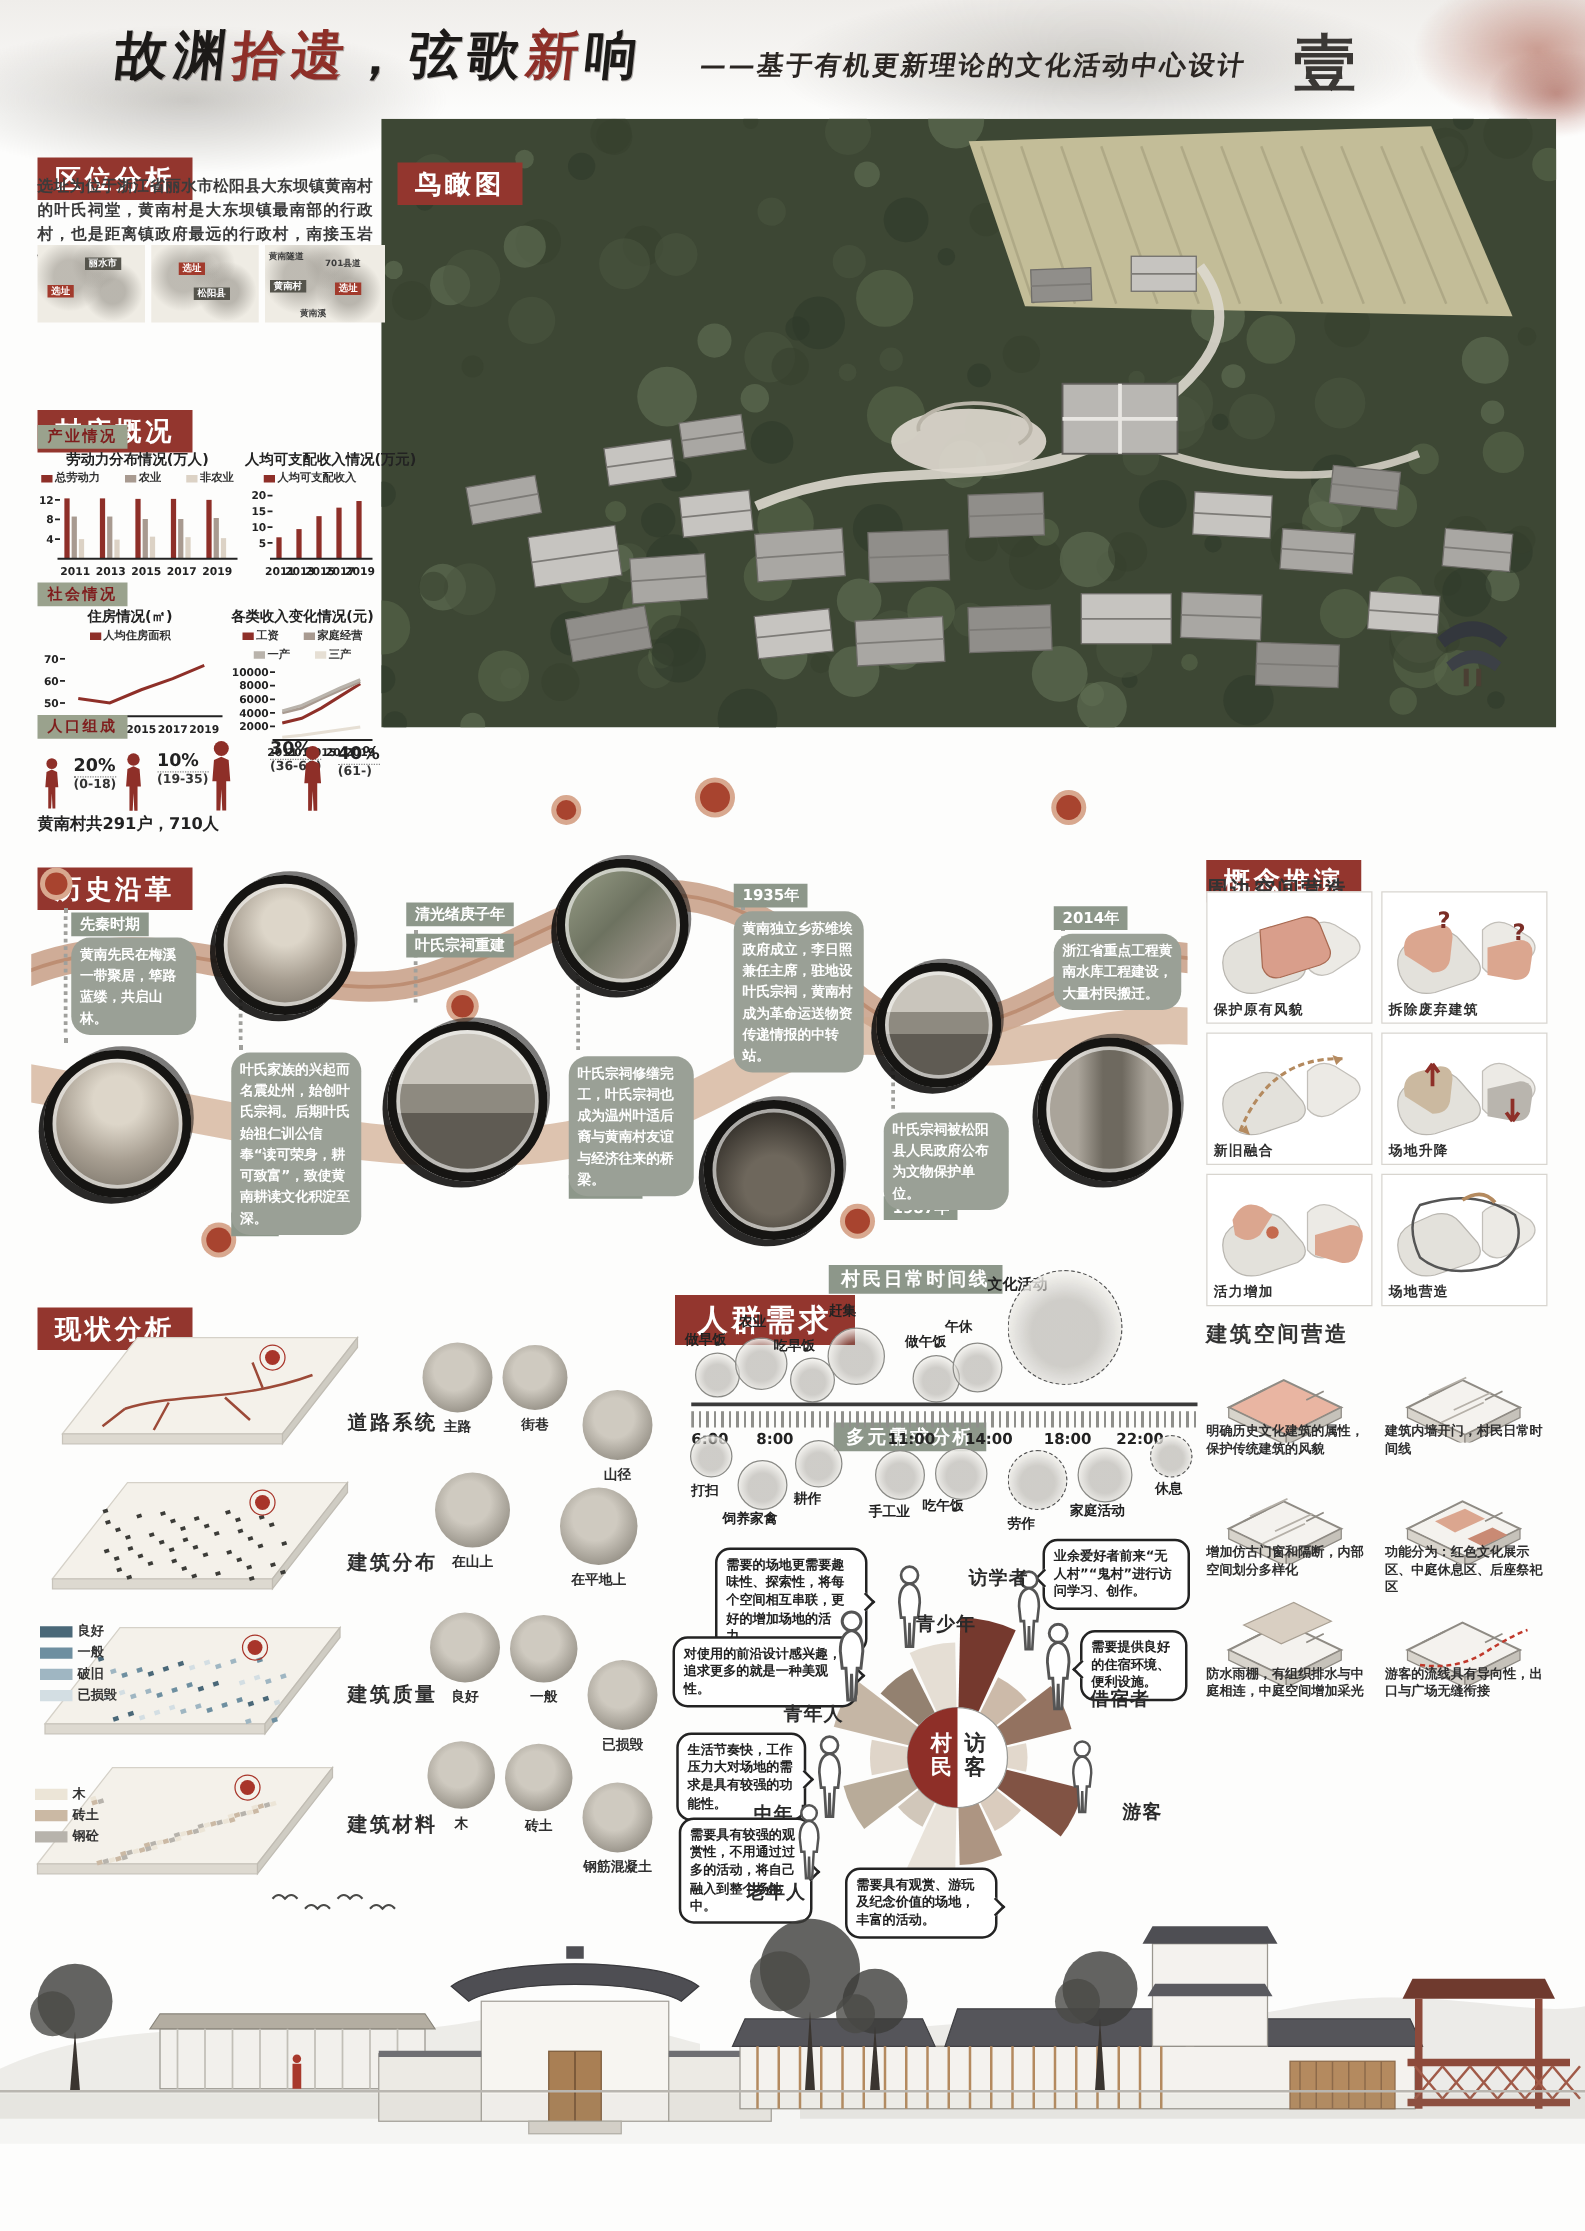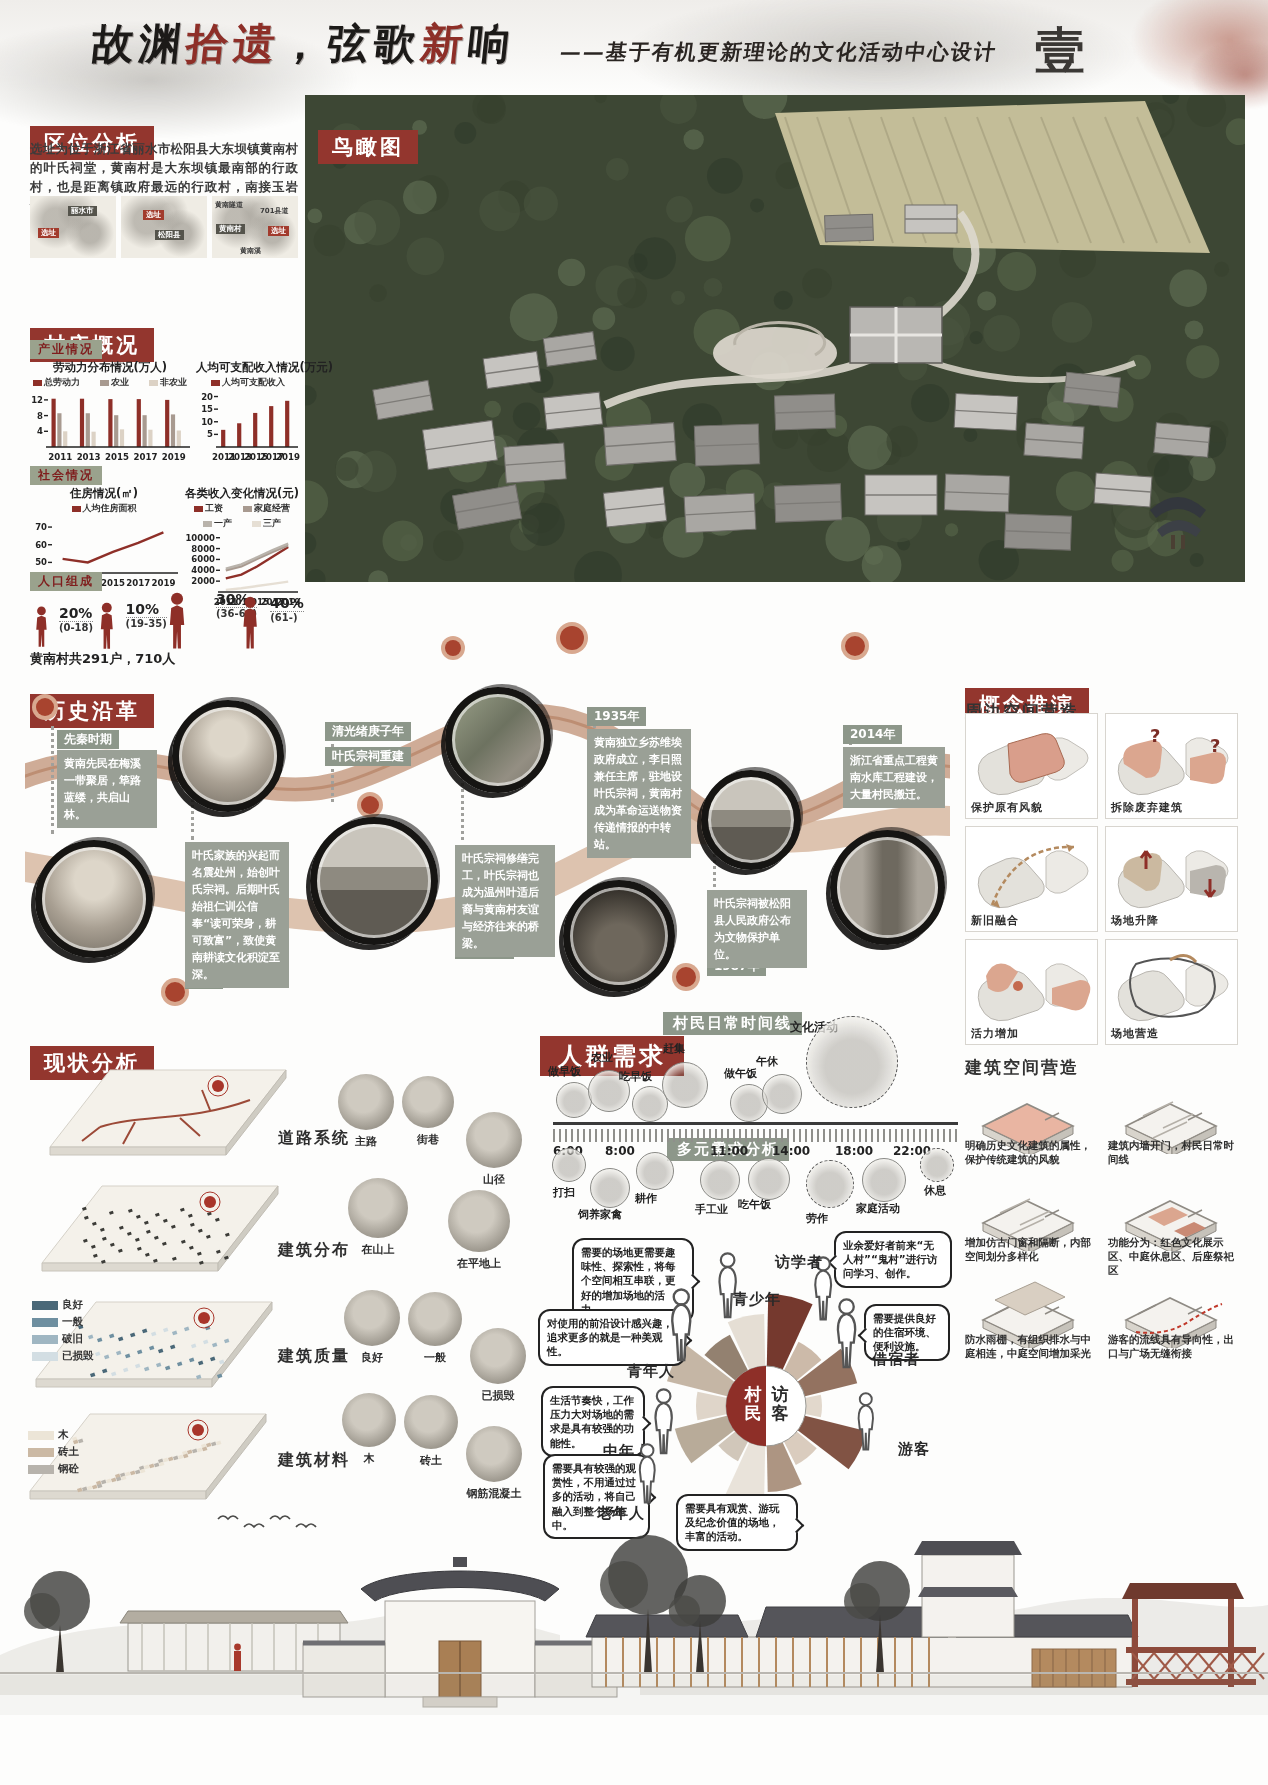--- a/index.html
+++ b/index.html
@@ -55,21 +55,21 @@
 
   
   .pop-cell { position:absolute; display:flex; align-items:flex-end; gap:4px; }
   .pop-pct { font-size:14px; font-weight:bold; color:#222; line-height:1.1;
              border-bottom:1px dotted #888; }
   .pop-rng { font-size:10px; font-weight:bold; color:#333; }
   .pop-note { position:absolute; font-size:13px; font-weight:bold; color:#222; }
 
   
   .tl-body { position:absolute; background:#9aa096; color:#fff; font-size:11px;
-             font-weight:bold; line-height:1.55; padding:5px 7px; }
+             font-weight:bold; line-height:1.55; padding:5px 7px;border-radius:15px; }
   .tl-tag { position:absolute; background:#8d978a; color:#fff; font-size:12px;
             font-weight:bold; padding:1px 7px; white-space:nowrap; }
   .tl-dot { position:absolute; border-radius:50%; background:#a8442f;
             box-shadow:0 0 0 4px #d8a88f; }
   .tl-leader { position:absolute; width:0; border-left:3px dotted #a0a09c; }
   .ink-circle { position:absolute; border-radius:50%; border:7px solid #161513;
                 box-shadow:-5px 6px 0 -1px rgba(18,17,15,.9), 4px -5px 0 -2px rgba(18,17,15,.55),
                            inset 0 0 0 3px rgba(250,250,248,.6); }
   .ph-portrait { background:radial-gradient(circle at 50% 32%, #ddd6c9 0 22%, #a89f92 55%, #6e685e); }
   .ph-temple   { background:linear-gradient(180deg,#c9c5bc 0 38%, #8e8a80 38% 58%, #5f5b53 58%); }
@@ -1081,21 +1081,21 @@
       </svg>
   </div>
 <div class="map-cell" style="left: 30px; top: 196px; width: 86px; height: 62px;">
       <div class="map-lbl-dark" style="left: 38px; top: 10px;">丽水市</div>
       <div class="map-lbl-red" style="left: 8px; top: 32px;">选址</div>
     </div>
     <div class="map-cell" style="left: 121px; top: 196px; width: 86px; height: 62px;">
       <div class="map-lbl-dark" style="left: 34px; top: 34px;">松阳县</div>
       <div class="map-lbl-red" style="left: 22px; top: 14px;">选址</div>
     </div>
-    <div class="map-cell" style="left: 212px; top: 196px; width: 86px; height: 62px;">
+    <div class="map-cell" style="left: 212px; top: 196px; width: 96px; height: 62px;">
       <div class="map-lbl-plain" style="left: 3px; top: 4px;">黄南隧道</div>
       <div class="map-lbl-plain" style="left: 48px; top: 10px;">701县道</div>
       <div class="map-lbl-dark" style="left: 4px; top: 28px;">黄南村</div>
       <div class="map-lbl-red" style="left: 56px; top: 30px;">选址</div>
       <div class="map-lbl-plain" style="left: 28px; top: 50px;">黄南溪</div>
     </div>
     <div class="pop-cell" style="left: 32px; top: 606px;">
       <div style="left: 0px; top: 0px;">
         <svg width="18.900000000000002" height="42" viewBox="0 0 20 44" style="position:absolute;left:0px;top:0px">
           <circle cx="10" cy="5" r="4.6" fill="#8e2f28"></circle>

